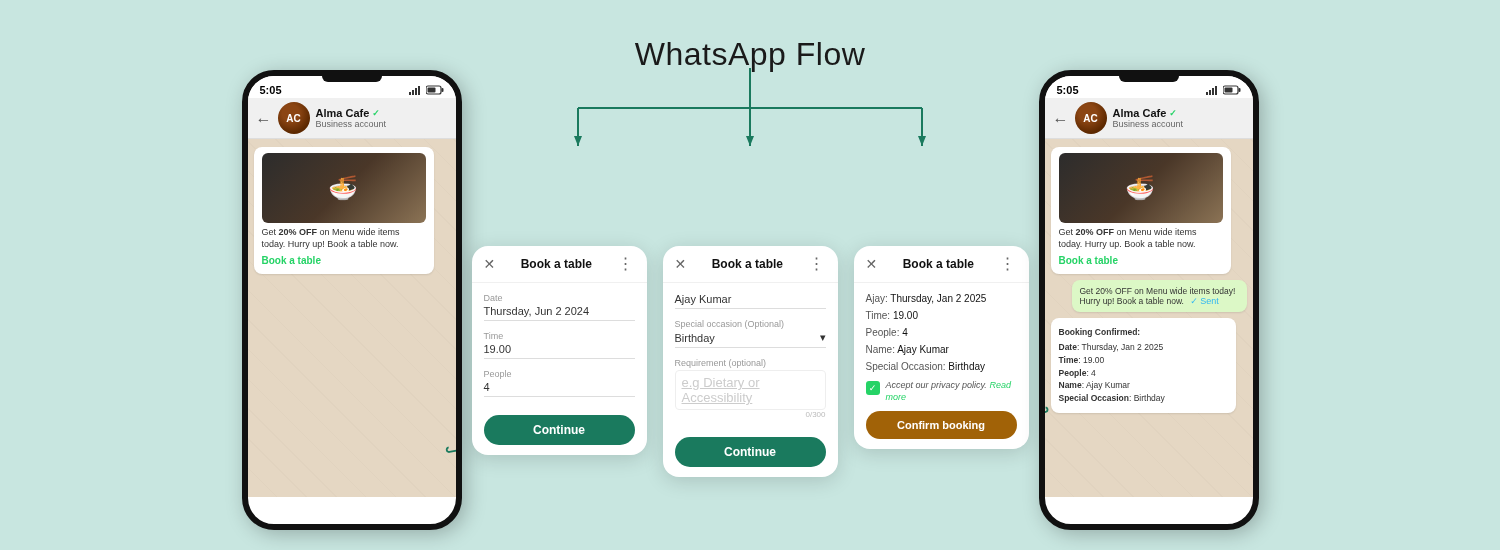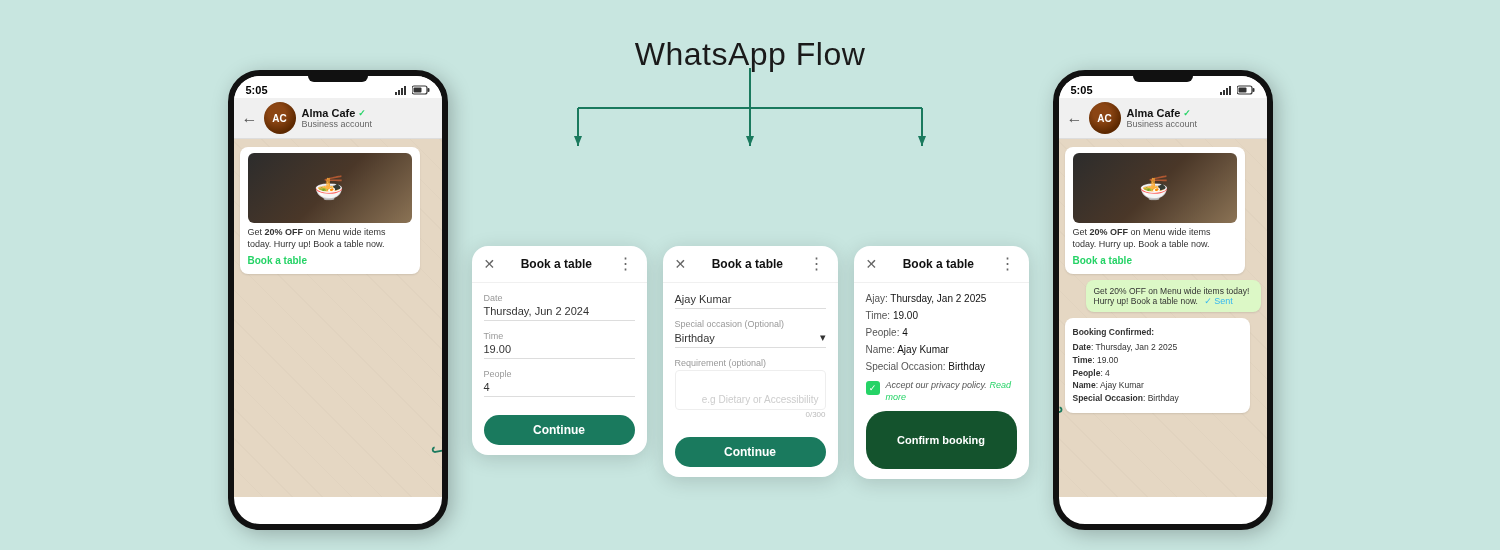--- a/index.html
+++ b/index.html
@@ -33,21 +33,21 @@
     .flow-arrows svg {
       width: 100%;
       height: 100%;
     }
 
     
     .main-container {
       display: flex;
       align-items: flex-start;
       justify-content: center;
-      gap: 24px;
+      gap: 10px;
       padding: 10px 20px 0 20px;
       position: absolute;
       top: 60px;
       left: 0;
       right: 0;
     }
 
     
     .phone {
       width: 220px;
@@ -259,25 +259,25 @@
       border: none;
       border-radius: 20px;
       padding: 8px 0;
       width: 100%;
       font-size: 12px;
       font-weight: 600;
       cursor: pointer;
       margin-top: 8px;
     }
     .confirm-btn {
-      background: #14532d;
+      background: #a16207;
       color: #fff;
       border: none;
       border-radius: 20px;
-      padding: 23px 0;
+      padding: 8px 0;
       width: 100%;
       font-size: 11px;
       font-weight: 600;
       cursor: pointer;
       margin-top: 8px;
     }
 
     
     .review-row { margin-bottom: 6px; font-size: 10px; color: #333; }
     .review-row .rlabel { color: #555; }
@@ -410,21 +410,21 @@
           <div class="form-field">
             <div class="field-label">Special occasion (Optional)</div>
             <div class="field-select">
               <span>Birthday</span>
               <span>▾</span>
             </div>
           </div>
           <div class="form-field">
             <div class="field-label">Requirement (optional)</div>
             <div class="field-textarea">
-              <span style="color:#ccc; font-size:10px;">e.g Dietary or Accessibility</span>
+              <span style="color:#ccc; font-size:13px;text-decoration:underline;">e.g Dietary or Accessibility</span>
             </div>
             <div class="char-count">0/300</div>
           </div>
           <button class="continue-btn">Continue</button>
         </div>
       </div>
 
       <div class="flow-card">
         <div class="card-header">
           <span class="card-close">✕</span>

